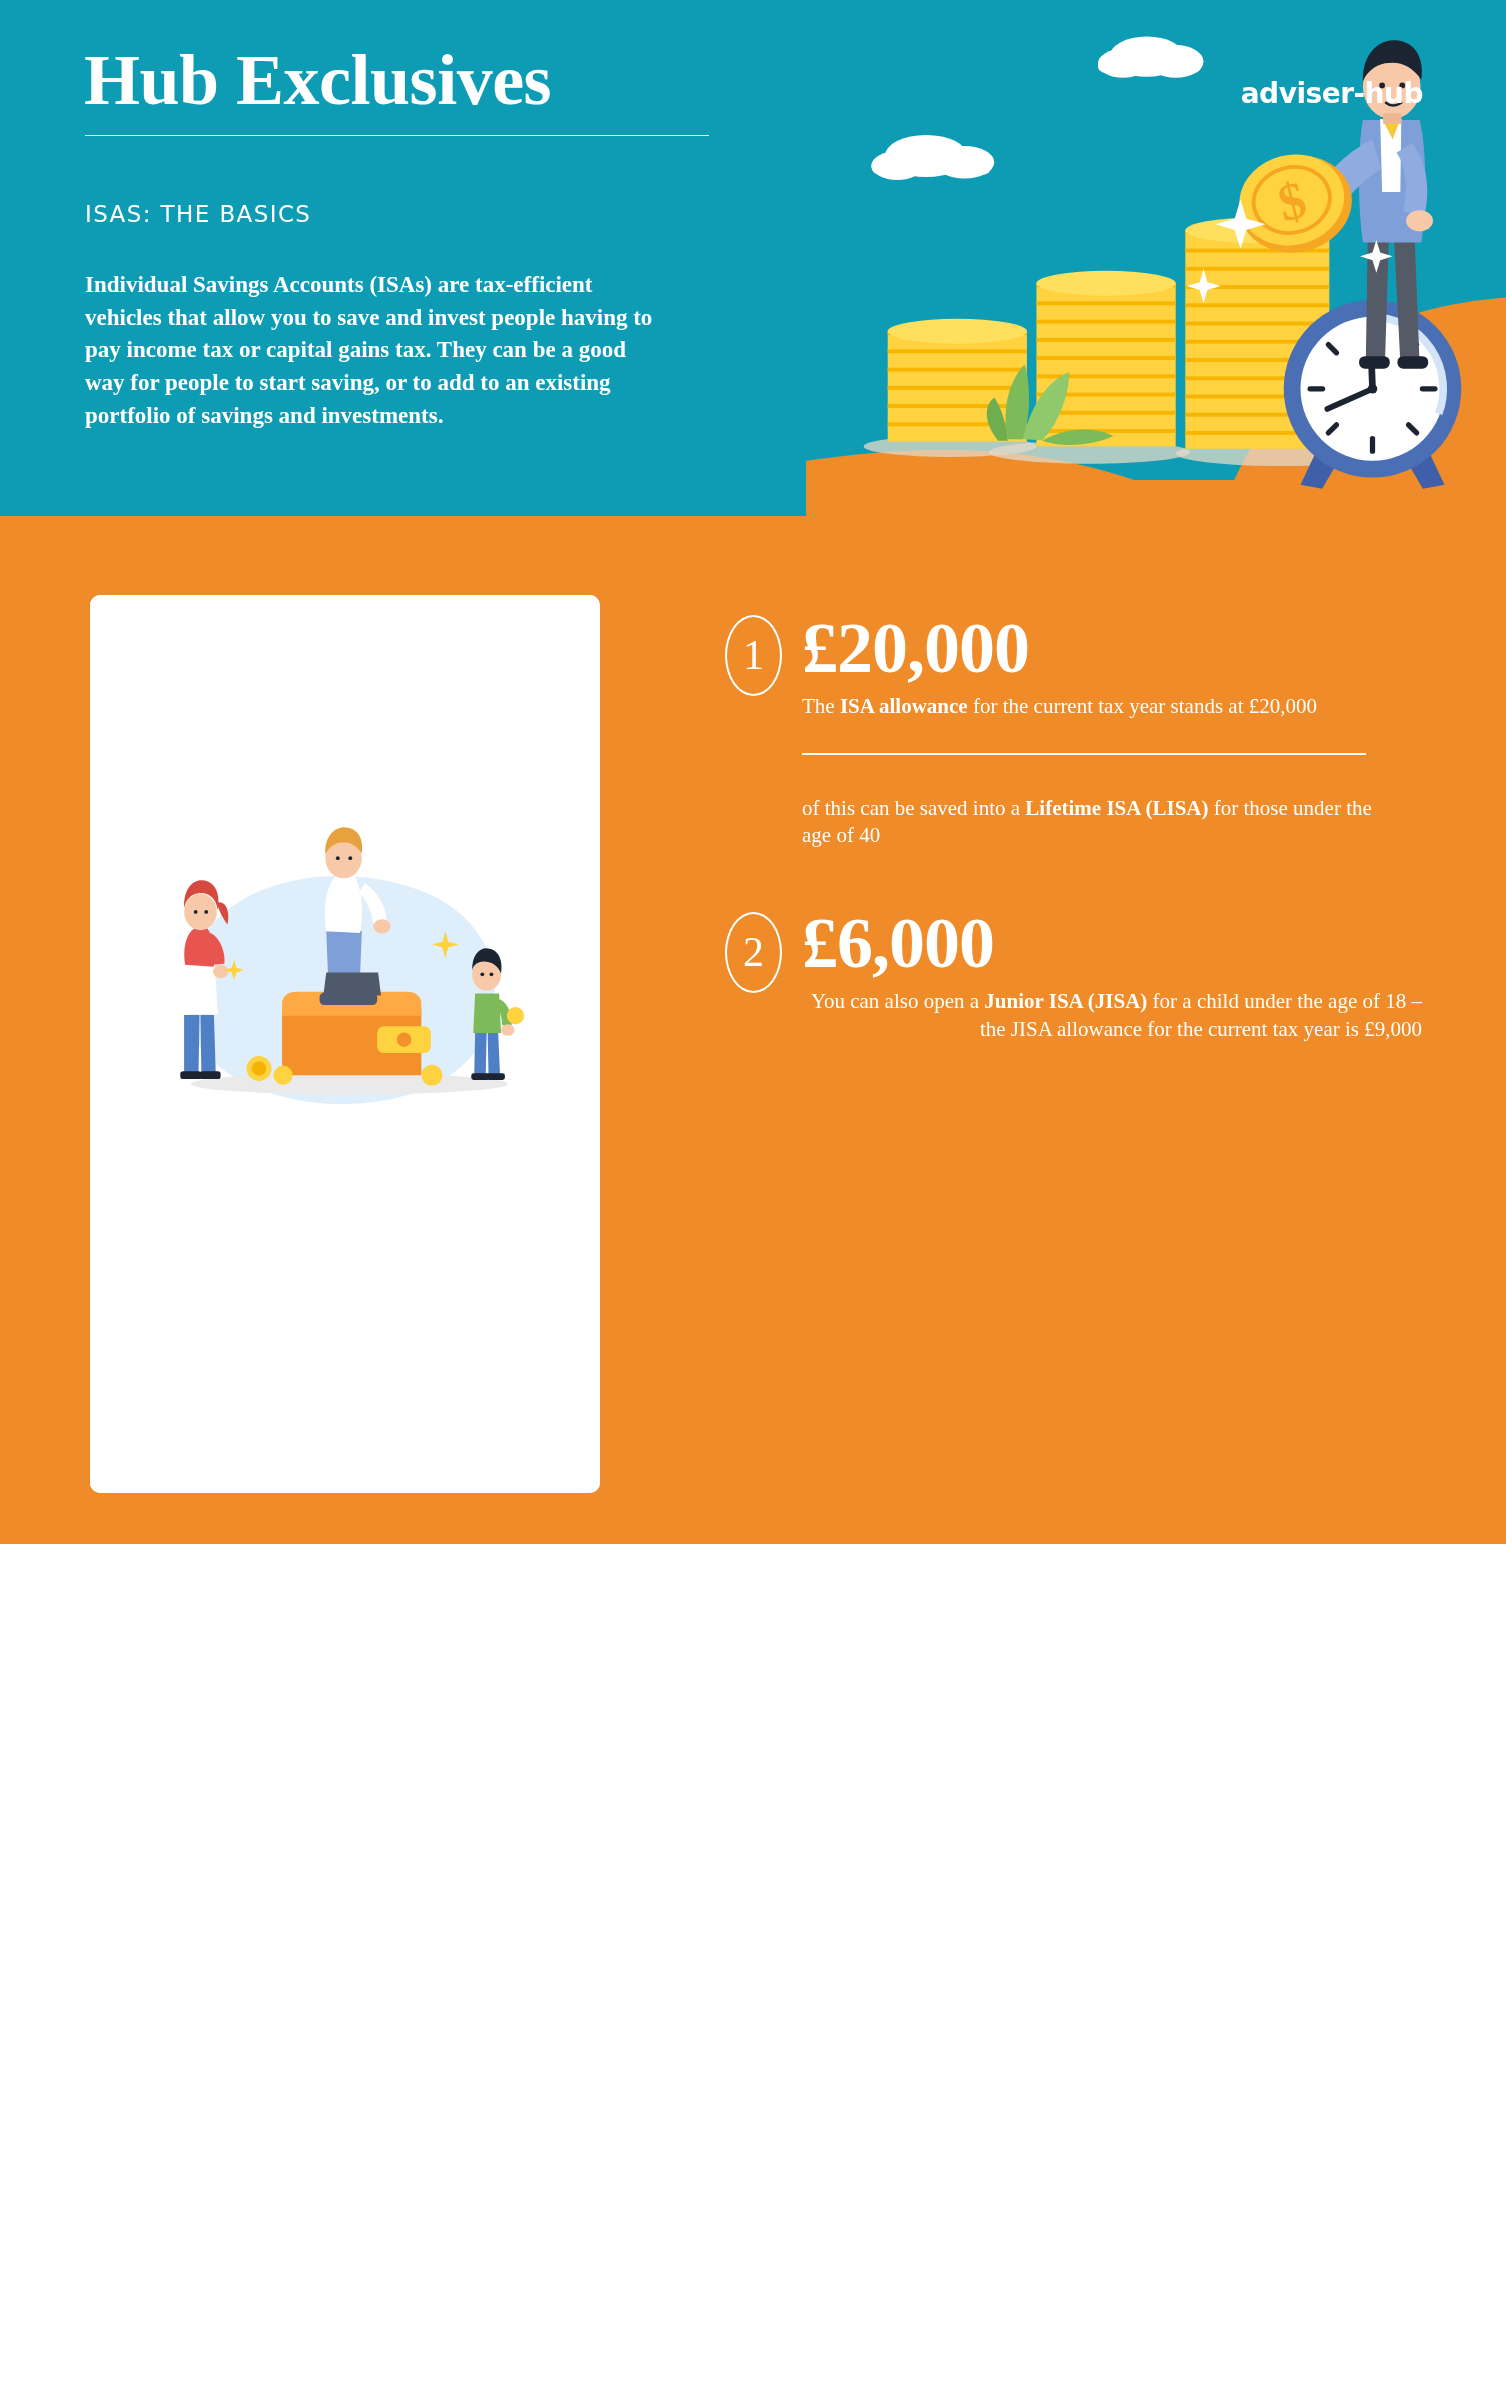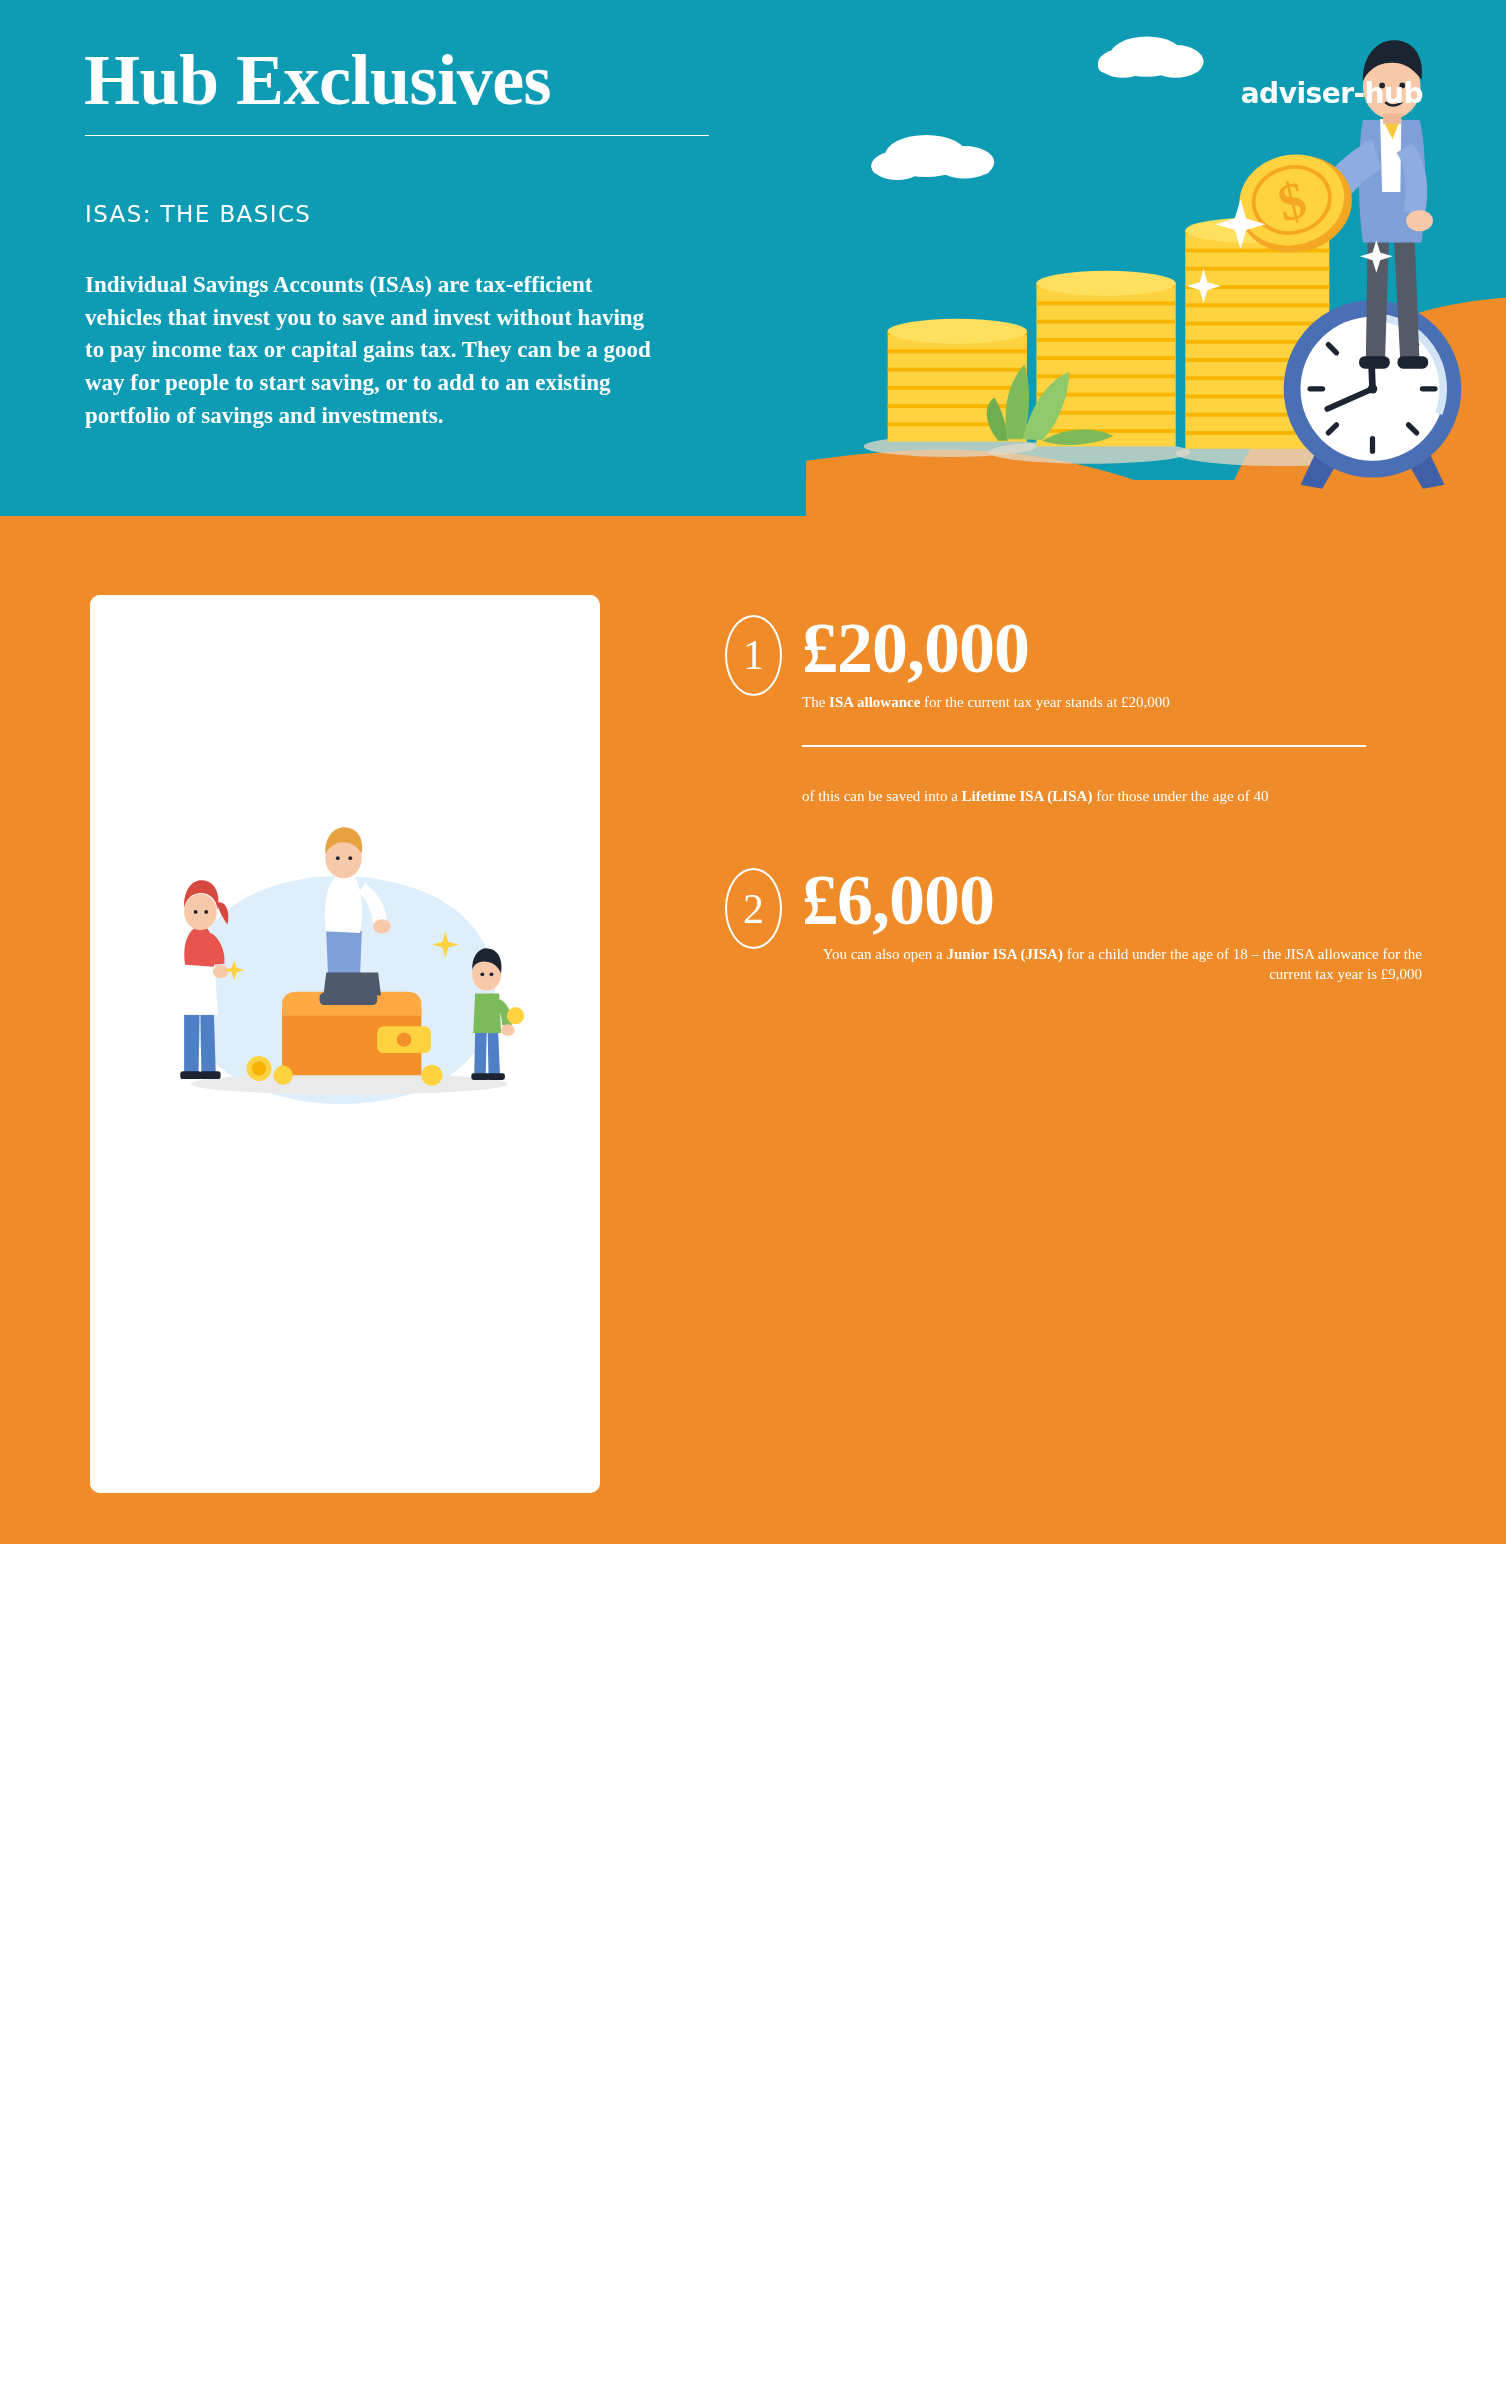--- a/index.html
+++ b/index.html
@@ -57,21 +57,21 @@
     border: 2.4px solid currentColor; border-radius: 50%;
     display: flex; align-items: center; justify-content: center;
     font-family: "Liberation Serif", serif; font-weight: normal;
     font-size: 42px; line-height: 1;
   }
   .bignum {
     font-family: "Liberation Serif", serif; font-weight: bold;
     font-size: 72px; line-height: 1.02; letter-spacing: -1px;
   }
   .statbody {
-    font-family: "Liberation Serif", serif; font-size: 15px; line-height: 1.32;
+    font-family: "Liberation Serif", serif; font-size: 21px; line-height: 1.32;
     margin-top: 7.7px;
   }
   .statbody b { font-weight: bold; }
   .white { color: #ffffff; }
   .divider-line { height: 1.9px; background: #ffffff; }
 
   
   .mid { position: relative; width: 1507px; height: 1109px; background: #ffffff; }
   svg { display: block; }
 </style>
@@ -225,21 +225,21 @@
           <path d="M828 560 L836 588 L864 596 L836 604 L828 632 L820 604 L792 596 L820 588 Z"></path>
           <path d="M1188 500 L1196 526 L1222 534 L1196 542 L1188 568 L1180 542 L1154 534 L1180 526 Z"></path>
         </g>
       </svg>
     </div>
 
     <div class="hero-title">Hub Exclusives</div>
     <div class="hero-rule"></div>
     <div class="hero-logo">adviser-hub</div>
     <div class="hero-kicker">ISAS: THE BASICS</div>
-    <div class="hero-body">Individual Savings Accounts (ISAs) are tax-efficient vehicles that invest you to save and invest without having to pay income tax or capital gains tax. They can be a good way for people to start saving, or to add to an existing portfolio of savings and investments.</div>
+    <div class="hero-body">Individual Savings Accounts (ISAs) are tax-efficient vehicles that allow you to save and invest people having to pay income tax or capital gains tax. They can be a good way for people to start saving, or to add to an existing portfolio of savings and investments.</div>
   </div>
 
   <div class="stats">
 
     <div class="stats-card">
       <svg viewBox="0 0 1062 1870" width="510" height="898" aria-hidden="true">
         <rect x="0" y="0" width="1062" height="1870" fill="#ffffff"></rect>
 
         <path d="M230 720 C300 600 480 560 640 600 C790 636 860 740 840 860 C820 990 690 1060 520 1060 C350 1060 200 970 200 860 C200 810 210 760 230 720 Z" fill="#dfeefb"></path>
 

